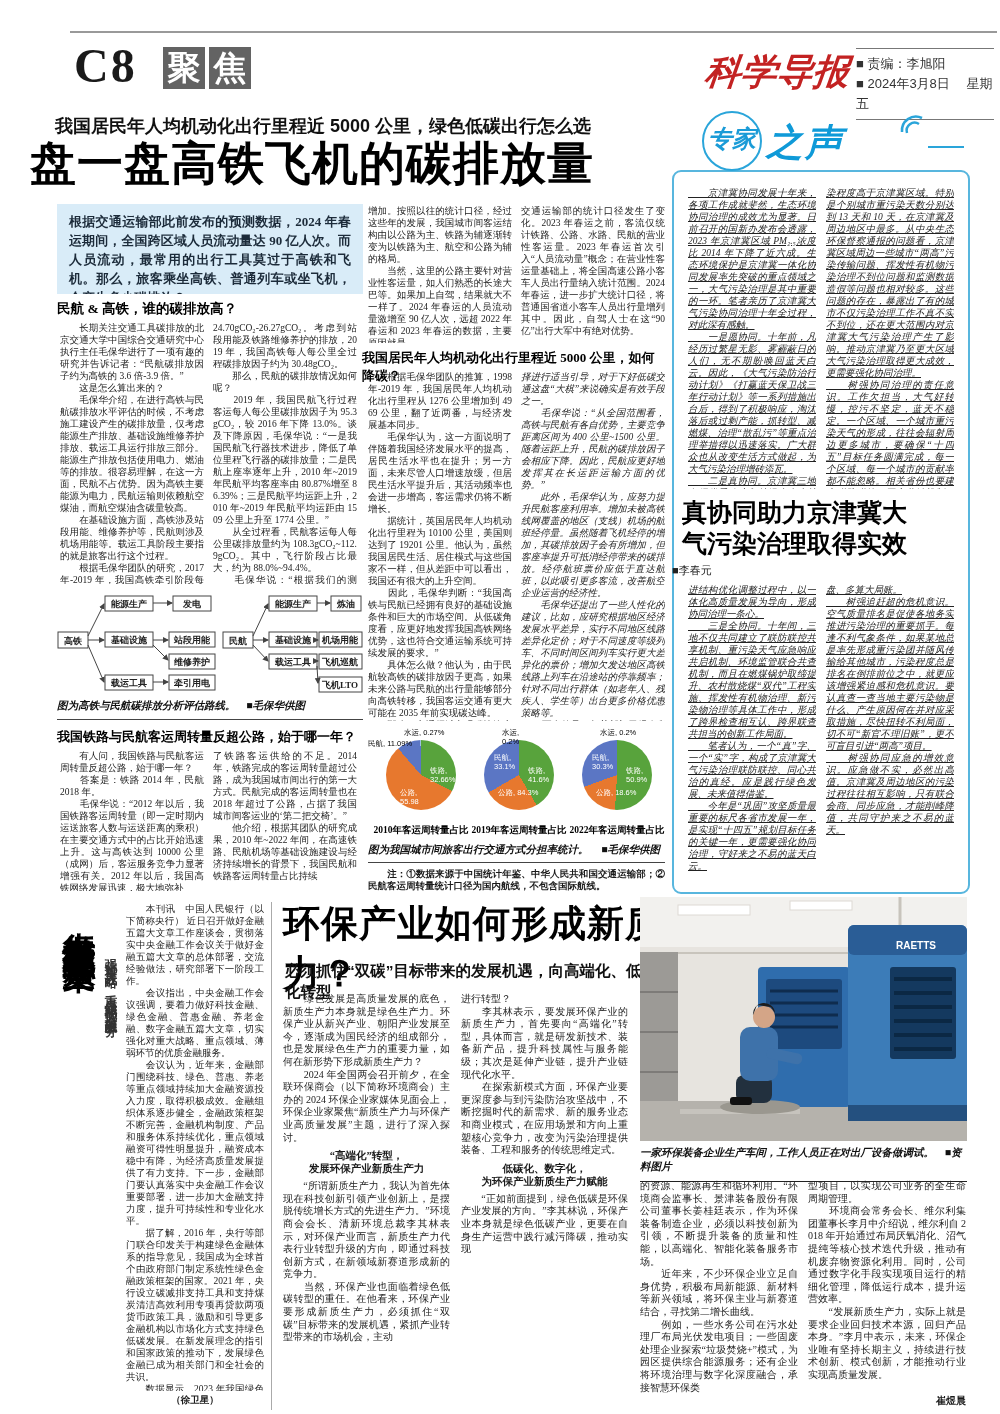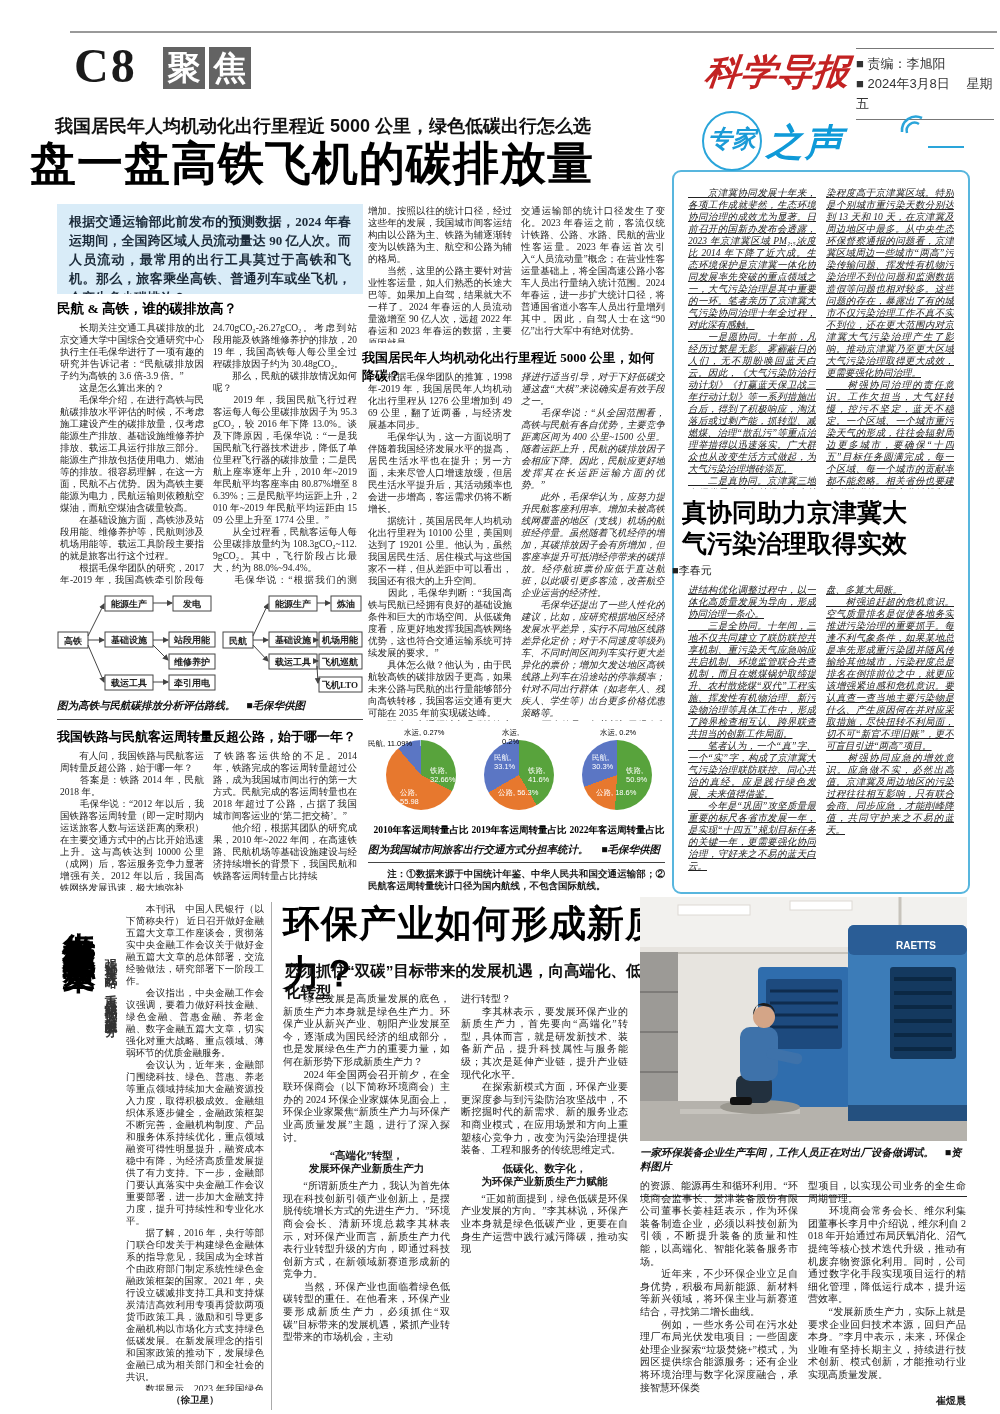--- a/index.html
+++ b/index.html
@@ -162,21 +162,21 @@
     <div class="pie-title">2010年客运周转量占比</div>
   </div>
   <div class="pie-wrap pie-b" style="left:472px;top:727px;">
     <div class="pie" style="background: conic-gradient(rgb(88, 163, 60) 0deg, rgb(88, 163, 60) 149.76deg, rgb(231, 120, 46) 149.76deg, rgb(231, 120, 46) 240.12deg, rgb(91, 118, 196) 240.12deg, rgb(91, 118, 196) 359.28deg, rgb(159, 195, 224) 359.28deg, rgb(159, 195, 224) 360deg);"></div>
     <span class="pie-lbl lbl-water">水运,
 0.2%</span>
     <span class="pie-lbl lbl-air">民航,
 33.1%</span>
     <span class="pie-lbl lbl-rail">铁路,
 41.6%</span>
-    <span class="pie-lbl lbl-road">公路, 56.3%</span>
+    <span class="pie-lbl lbl-road">公路, 84.3%</span>
     <div class="pie-title">2019年客运周转量占比</div>
   </div>
   <div class="pie-wrap pie-c" style="left:570px;top:727px;">
     <div class="pie" style="background: conic-gradient(rgb(88, 163, 60) 0deg, rgb(88, 163, 60) 183.24deg, rgb(231, 120, 46) 183.24deg, rgb(231, 120, 46) 250.2deg, rgb(91, 118, 196) 250.2deg, rgb(91, 118, 196) 359.28deg, rgb(159, 195, 224) 359.28deg, rgb(159, 195, 224) 360deg);"></div>
     <span class="pie-lbl lbl-water">水运, 0.2%</span>
     <span class="pie-lbl lbl-air">民航,
 30.3%</span>
     <span class="pie-lbl lbl-rail">铁路,
 50.9%</span>
     <span class="pie-lbl lbl-road">公路, 18.6%</span>
@@ -261,21 +261,21 @@
     <text x="256" y="52" font-size="10" font-weight="bold" fill="#ffffff" font-family="Liberation Sans, DejaVu Sans, sans-serif">RAETTS</text>
     <rect x="208" y="208" width="119" height="16" fill="#24507f"></rect>
     <ellipse cx="120" cy="210" rx="40" ry="7" fill="#9a978f"></ellipse>
     <rect x="96" y="178" width="36" height="28" rx="8" fill="#22303e"></rect>
     <rect x="100" y="130" width="38" height="54" rx="10" fill="#3e72aa"></rect>
     <rect x="128" y="150" width="36" height="11" rx="5" fill="#3e72aa" transform="rotate(12 128 150)"></rect>
     <circle cx="124" cy="120" r="11" fill="#d4a587"></circle>
     <path d="M113,118 a11,11 0 0 1 22,-2 l-4,-6 -14,-2 z" fill="#1d1d1d"></path>
     <rect x="90" y="200" width="22" height="8" rx="3" fill="#111"></rect>
   </svg>
-  <div class="abs cap center" style="left:640px;top:1146px;width:327px;border-bottom:1.5px solid #222;padding-bottom:22px;">
+  <div class="abs cap center" style="left:640px;top:1146px;width:327px;border-bottom:1.5px solid #222;padding-bottom:7px;">
     <span>一家环保装备企业生产车间，工作人员正在对出厂设备做调试。</span>
     <span style="margin-left:8px;">■资料图片</span>
   </div>
 
   <div class="abs" style="left:283px;top:993px;width:167px;height:417px;overflow:hidden;">
     <div class="body-col-lg">　　绿色发展是高质量发展的底色，新质生产力本身就是绿色生产力。环保产业从新兴产业、朝阳产业发展至今，逐渐成为国民经济的组成部分，也是发展绿色生产力的重要力量，如何在新形势下形成新质生产力？
 　　2024 年全国两会召开前夕，在全联环保商会（以下简称环境商会）主办的 2024 环保企业家媒体见面会上，环保企业家聚焦“新质生产力与环保产业高质量发展”主题，进行了深入探讨。</div>
     <div class="col-subhead">“高端化”转型，
 发展环保产业新质生产力</div>
     <div class="body-col-lg">　　“所谓新质生产力，我认为首先体现在科技创新引领产业创新上，是摆脱传统增长方式的先进生产力。”环境商会会长、清新环境总裁李其林表示，对环保产业而言，新质生产力代表行业转型升级的方向，即通过科技创新方式，在新领域新赛道形成新的竞争力。

